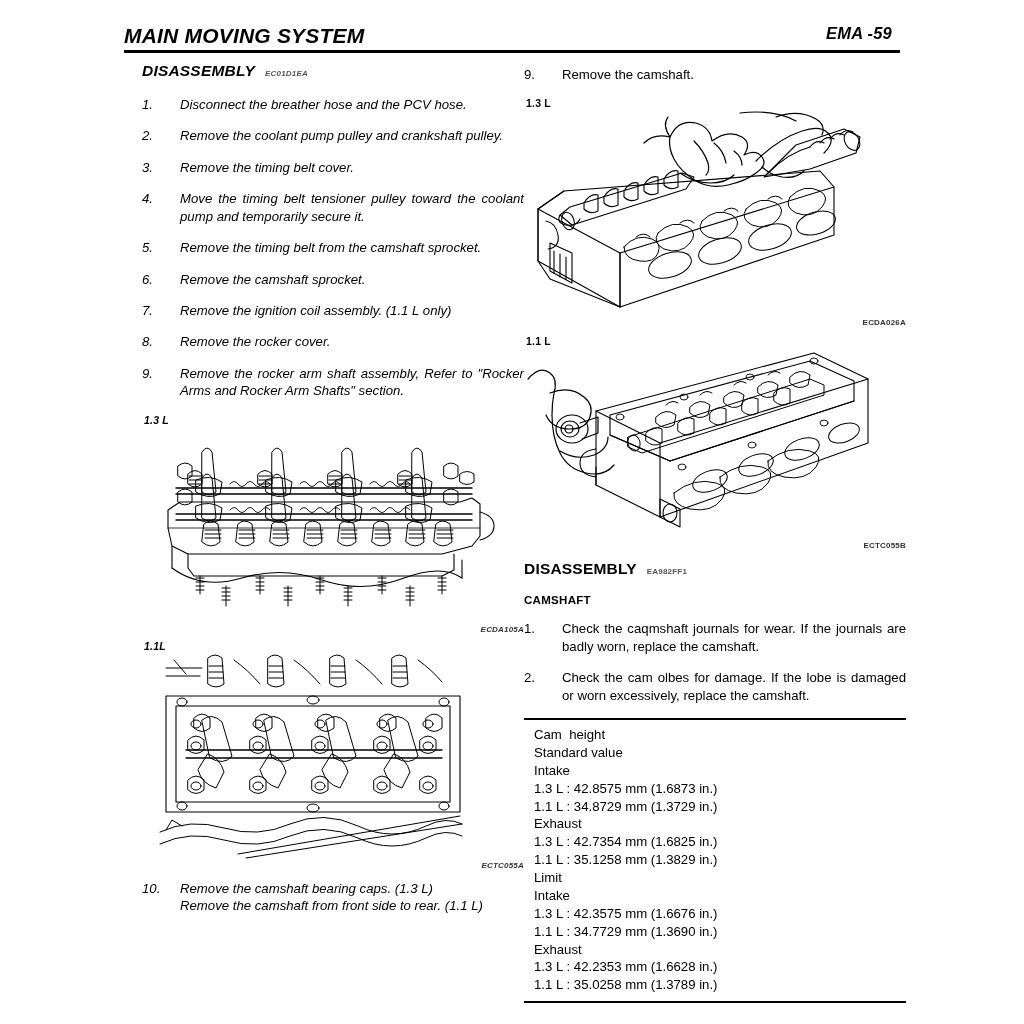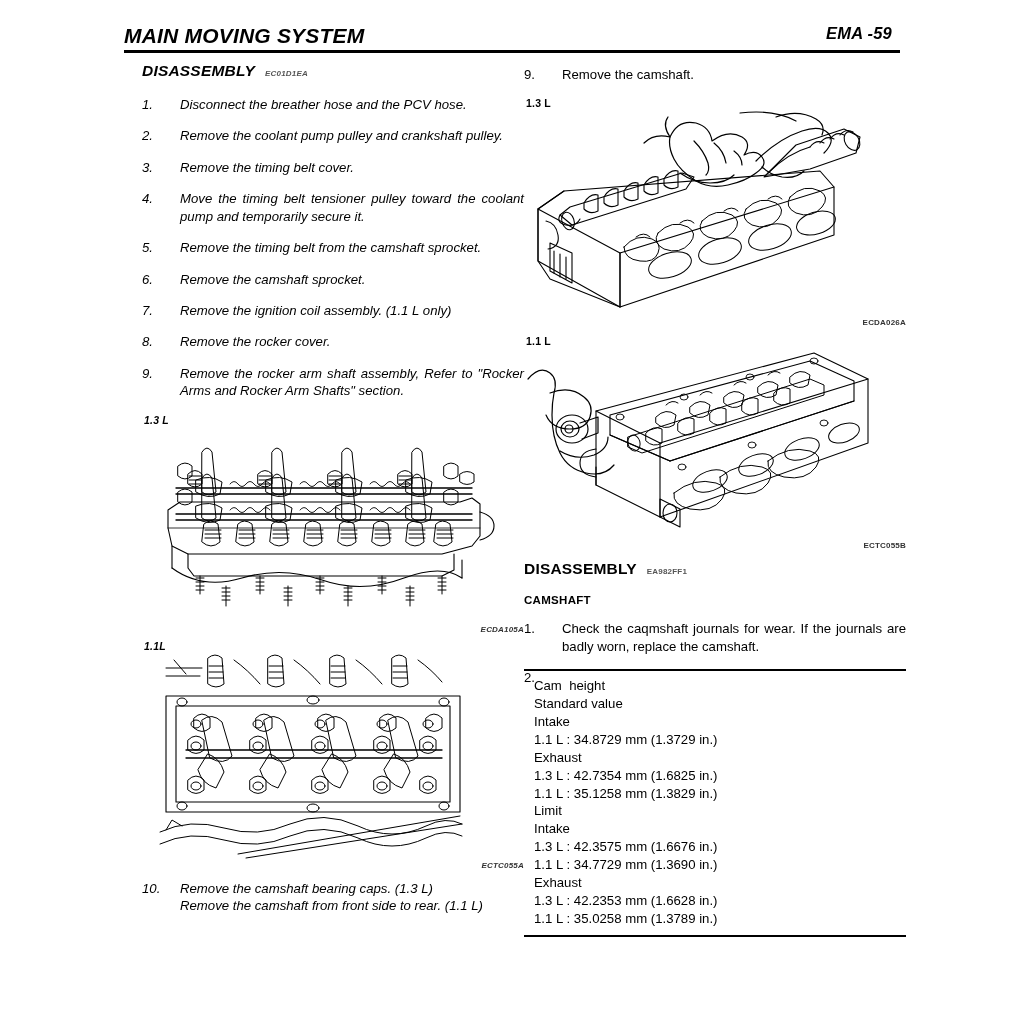--- a/index.html
+++ b/index.html
@@ -601,27 +601,29 @@
     </div>
     <div class="sub-head">CAMSHAFT</div>
 
     <ol class="steps">
       <li>
         <span class="num">1.</span>
         <span>Check the caqmshaft journals for wear.  If the journals are badly worn, replace the camshaft.</span>
       </li>
       <li>
         <span class="num">2.</span>
+        <span>Check the cam olbes for damage.  If the lobe is damaged or worn excessively, replace the camshaft.</span>
       </li>
     </ol>
 
     <div class="specbox">
       <div class="spec-line">Cam  height</div>
       <div class="spec-line">Standard value</div>
       <div class="spec-line">Intake</div>
+      <div class="spec-line">1.3 L : 42.8575 mm (1.6873 in.)</div>
       <div class="spec-line">1.1 L : 34.8729 mm (1.3729 in.)</div>
       <div class="spec-line">Exhaust</div>
       <div class="spec-line">1.3 L : 42.7354 mm (1.6825 in.)</div>
       <div class="spec-line">1.1 L : 35.1258 mm (1.3829 in.)</div>
       <div class="spec-line">Limit</div>
       <div class="spec-line">Intake</div>
       <div class="spec-line">1.3 L : 42.3575 mm (1.6676 in.)</div>
       <div class="spec-line">1.1 L : 34.7729 mm (1.3690 in.)</div>
       <div class="spec-line">Exhaust</div>
       <div class="spec-line">1.3 L : 42.2353 mm (1.6628 in.)</div>

